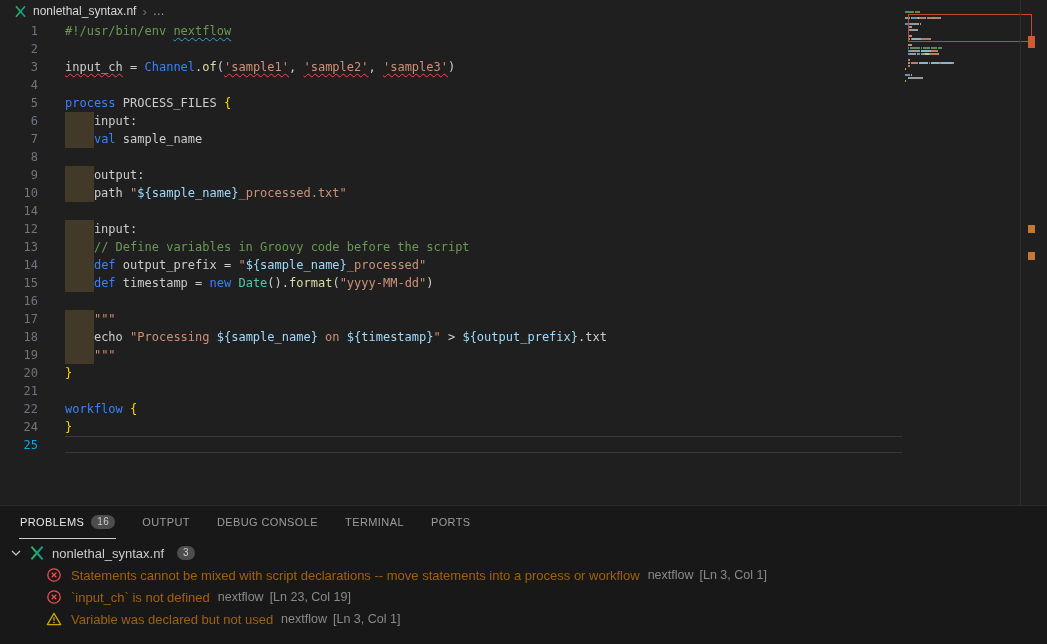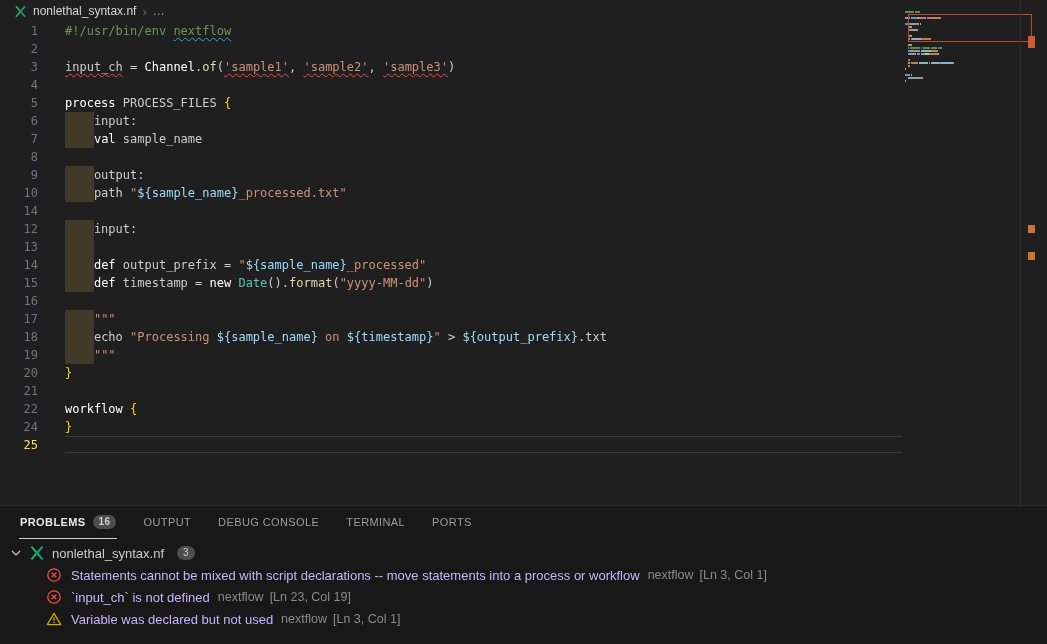--- a/index.html
+++ b/index.html
@@ -16,29 +16,29 @@
   .breadcrumbs { height:22px; display:flex; align-items:center; padding-left:13px; gap:6px;
     font-size:12px; color:#a9a9a9; }
   .breadcrumbs .file { color:#d7d7d7; }
   .breadcrumbs .sep { color:#6e6e6e; font-size:13px; }
   .breadcrumbs .more { color:#9d9d9d; letter-spacing:1px; }
 
   .lines { position:relative; }
   .eline { display:flex; height:18px; line-height:18px; position:relative;
     font-family:"DejaVu Sans Mono","Liberation Mono",monospace; font-size:12px; }
   .ln { width:38px; flex:none; text-align:right; color:#6e7681; font-size:12px; }
-  .eline.cur .ln { color:#fde047; }
+  .eline.cur .ln { color:#0ea5e9; }
   .code { margin-left:27px; position:relative; white-space:pre; }
   .indrect { position:absolute; left:0; top:0; width:29px; height:18px;
     background:rgba(214,166,78,0.20); }
   .curline { position:absolute; left:65px; top:0; width:837px; height:17px;
     border-top:1px solid #3a3a3a; border-bottom:1px solid #3a3a3a; pointer-events:none; }
 
   .tok-cm { color:#6a9955; }
-  .tok-kw { color:#ffffff; }
+  .tok-kw { color:#3b82f6; }
   .tok-fn { color:#dcdcaa; }
   .tok-st { color:#ce9178; }
   .tok-iv { color:#9cdcfe; }
   .tok-cl { color:#4ec9b0; }
   .tok-pl { color:#cccccc; }
   .tok-br { color:#ffd700; }
   .u-e { text-decoration:underline; text-decoration-style:wavy; text-decoration-color:#f14c4c;
          text-decoration-thickness:1px; text-underline-offset:2px;margin-top:8px; }
   .u-i { text-decoration:underline; text-decoration-style:wavy; text-decoration-color:#2aa9d2;
          text-decoration-thickness:1px; text-underline-offset:2px; }
@@ -58,32 +58,32 @@
   .ov2 { top:225px; height:8px; background:#c87633; }
   .ov3 { top:252px; height:8px; background:#c87633; }
 
   
   .panel { position:absolute; top:505px; left:0; width:1047px; height:139px;
     background:#181818; border-top:1px solid #2b2b2b; }
   .ptabs { display:flex; align-items:center; height:33px; padding-left:19px; }
   .ptab { display:flex; align-items:center; gap:7px; margin-right:25px; height:100%;
     font-size:11px; letter-spacing:0.4px; color:#9d9d9d; cursor:pointer;
     border-bottom:1px solid transparent; padding:0 1px; }
-  .ptab.active { color:#e7e7e7; border-bottom-color:#cccccc;font-weight:bold; }
+  .ptab.active { color:#e7e7e7; border-bottom-color:#cccccc; }
   .bdg { font-size:10px; line-height:1; padding:2px 6px; border-radius:10px;
     background:#4d4d4d; color:#cccccc; }
   .bdg.blue { background:#0078d4; color:#ffffff; padding:3px 7px; border-radius:11px; }
 
   .tree { font-size:13px; color:#cccccc; padding-top:3px; }
   .trow { display:flex; align-items:center; height:22px; cursor:pointer; }
   .trow.file { padding-left:8px; gap:5px; }
   .trow.file .fname { margin-left:2px; }
   .trow.file .bdg { margin-left:8px; }
   .prow { padding-left:46px; gap:9px; }
-  .prow .pmsg { color:#c4b5fd; white-space:nowrap; }
+  .prow .pmsg { color:#a16207; white-space:nowrap; }
   .prow .psrc { color:#8a8a8a; font-size:12.5px; margin-left:-1px; }
   .prow .ploc { color:#8a8a8a; font-size:12.5px; margin-left:-3px; }
   .icon16 { width:16px; height:16px; flex:none; display:flex; align-items:center; justify-content:center; }
 </style>
 </head>
 <body>
 
 <div class="editor-region">
   <div class="breadcrumbs">
     <span class="icon16" style="width:14px;height:14px;">
@@ -141,21 +141,21 @@
       <div class="eline">
         <span class="ln">14</span>
         <span class="code"></span>
       </div>
       <div class="eline">
         <span class="ln">12</span>
         <span class="code"><i class="indrect"></i><span class="tok-pl">    input:</span></span>
       </div>
       <div class="eline">
         <span class="ln">13</span>
-        <span class="code"><i class="indrect"></i><span class="tok-pl">    </span></span>
+        <span class="code"><i class="indrect"></i><span class="tok-pl">    </span><span class="tok-cm">// Define variables in Groovy code before the script</span></span>
       </div>
       <div class="eline">
         <span class="ln">14</span>
         <span class="code"><i class="indrect"></i><span class="tok-pl">    </span><span class="tok-kw">def </span><span class="tok-pl">output_prefix</span><span class="tok-pl"> = </span><span class="tok-st">"</span><span class="tok-iv">${sample_name}</span><span class="tok-st">_processed"</span></span>
       </div>
       <div class="eline">
         <span class="ln">15</span>
         <span class="code"><i class="indrect"></i><span class="tok-pl">    </span><span class="tok-kw">def </span><span class="tok-pl">timestamp</span><span class="tok-pl"> = </span><span class="tok-kw">new </span><span class="tok-cl">Date</span><span class="tok-pl">().</span><span class="tok-fn">format</span><span class="tok-pl">(</span><span class="tok-st">"yyyy-MM-dd"</span><span class="tok-pl">)</span></span>
       </div>
       <div class="eline">

